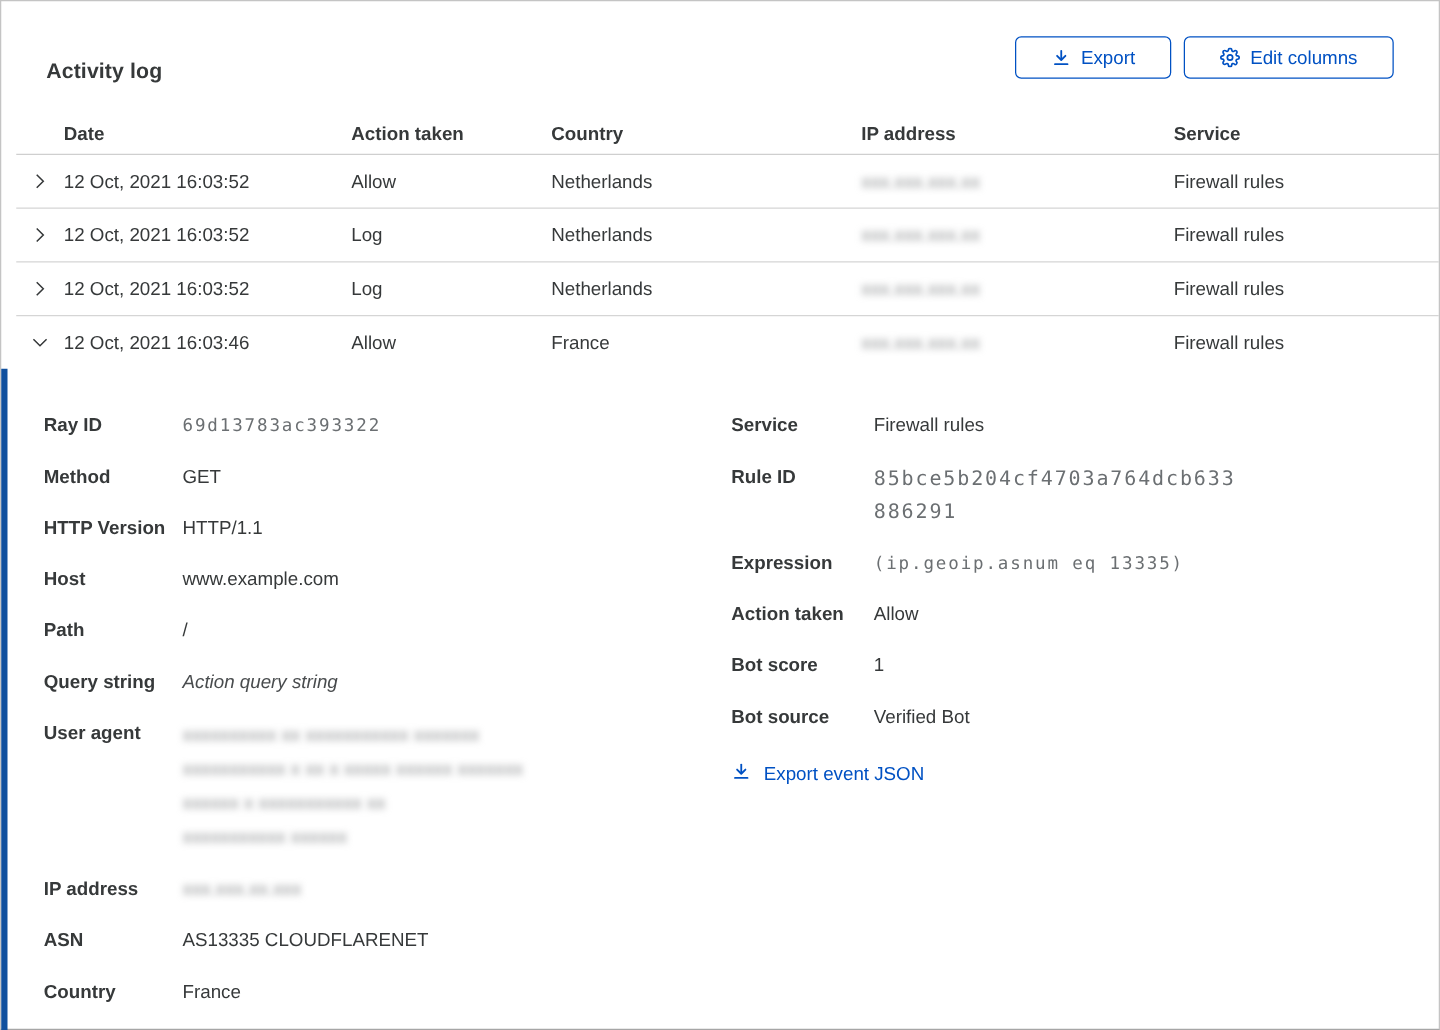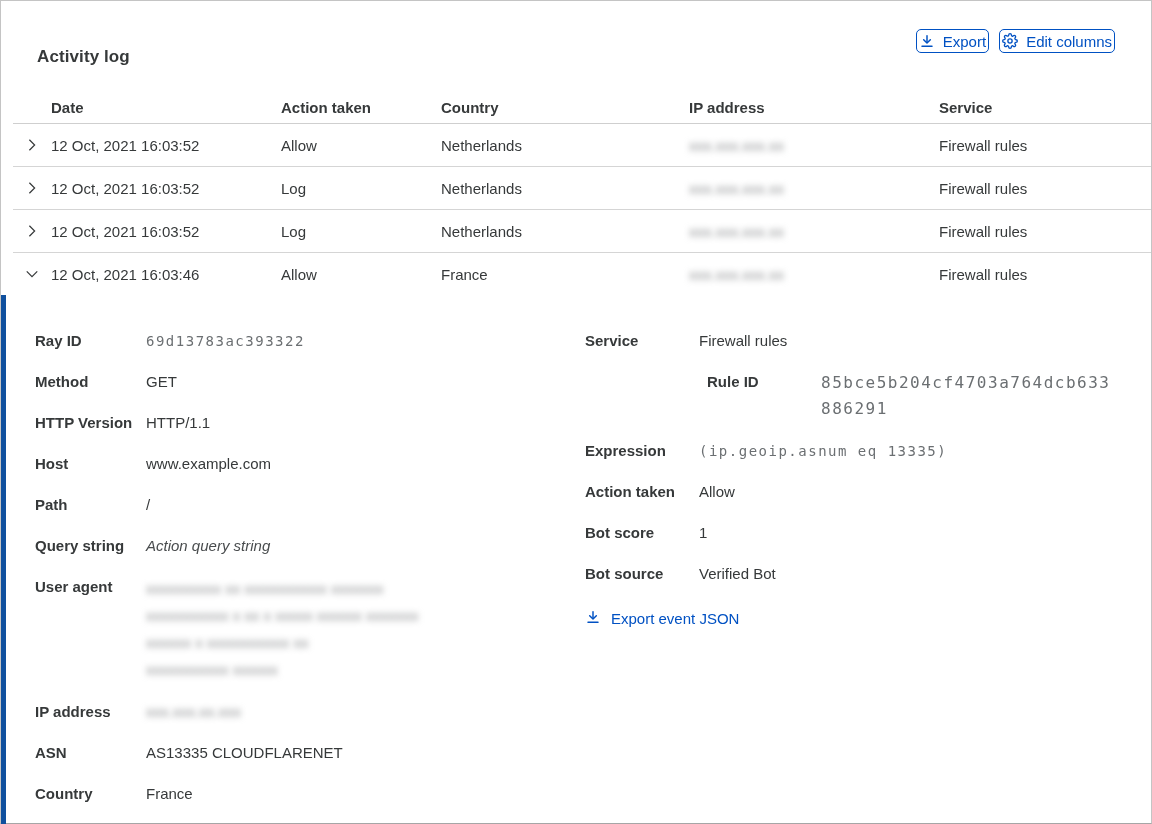--- a/index.html
+++ b/index.html
@@ -25,21 +25,21 @@
   }
   .page-title{
     font-size:17px;font-weight:700;letter-spacing:.1px;margin-top:18px;text-align:center;
   }
   .actions{display:flex;gap:10px;}
   .btn{
     display:inline-flex;align-items:center;gap:8px;
     border:1px solid #0051c3;border-radius:5px;
     background:#fff;color:#0051c3;
     font-size:15px;font-family:inherit;
-    padding:7px 2px;height:24px;box-sizing:border-box;
+    padding:7px 28px;height:34px;box-sizing:border-box;
     cursor:pointer;
   }
   .btn svg{display:block;}
   
   .tbl{flex:0 0 auto;margin-left:12px;}
   .tr{
     display:grid;
     grid-template-columns:38px 230px 160px 248px 250px 1fr;
     align-items:center;
     height:42px;
@@ -65,21 +65,21 @@
     border-left:5px solid #10509e;
     padding:34px 30px 20px 29px;
     display:flex;
     box-sizing:border-box;
   }
   .dcol-left{width:550px;flex:0 0 auto;}
   .dcol-right{flex:1 1 auto;}
   .field{
     display:flex;align-items:flex-start;
     margin-bottom:17px;
-    font-size:15px;line-height:24px;justify-content:flex-end;
+    font-size:15px;line-height:24px;
   }
   .flabel{width:111px;flex:0 0 auto;font-weight:700;}
   .dcol-right .flabel{width:114px;}
   .fvalue{flex:1 1 auto;}
   .mono{
     font-family:"DejaVu Sans Mono","Liberation Mono",monospace;
     font-size:14px;letter-spacing:1.5px;color:#6b6f72;line-height:24px;
   }
   .mono-wrap{
     font-family:"DejaVu Sans Mono","Liberation Mono",monospace;

